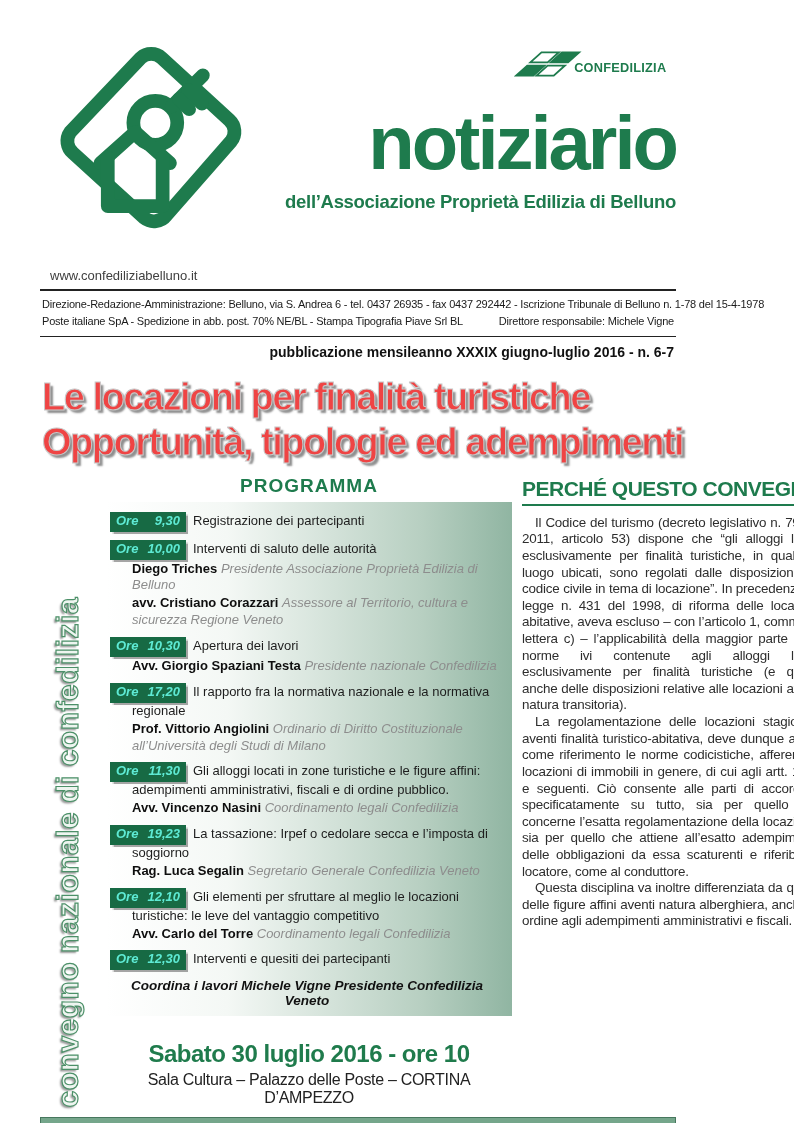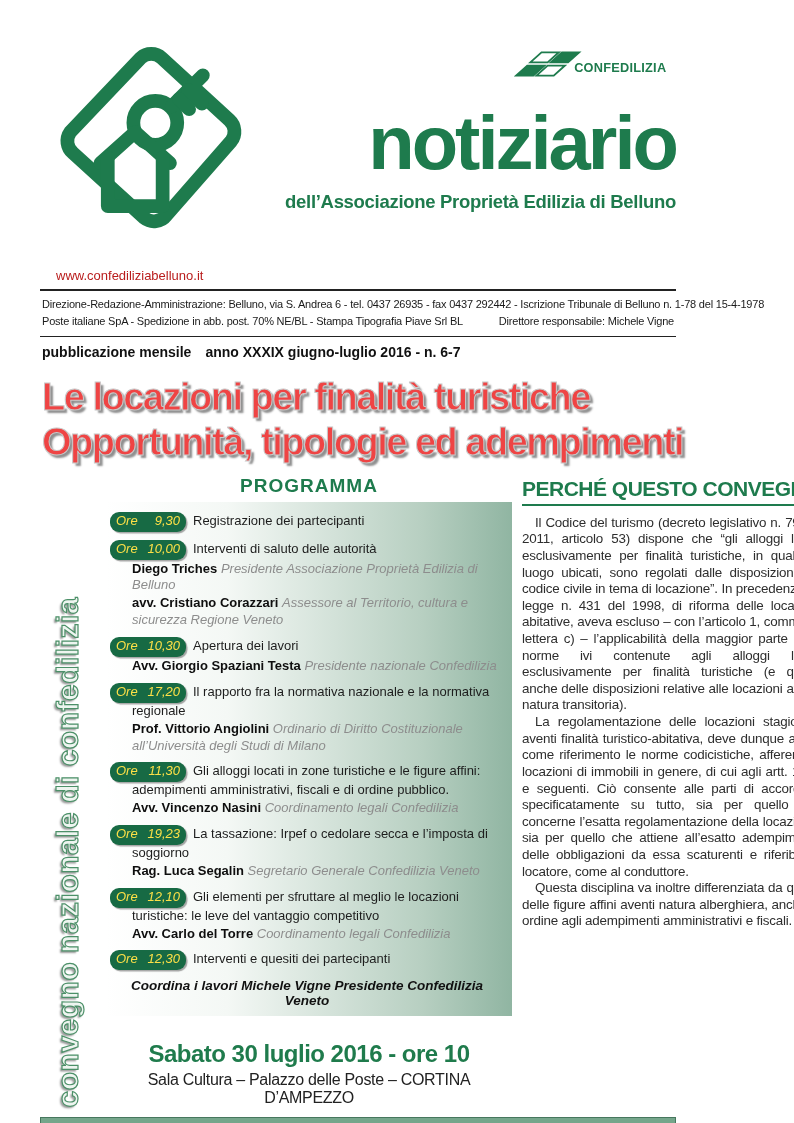--- a/index.html
+++ b/index.html
@@ -7,30 +7,30 @@
               font-family:"Liberation Sans", sans-serif; }
   .page { width:714px; height:1123px; padding:44px 38px 20px 40px; position:relative; }
 
   
   .masthead { display:flex; justify-content:space-between; align-items:flex-start; height:218px; }
   .ape-logo { flex:0 0 auto; margin-left:12px; }
   .mast-right { display:flex; flex-direction:column; align-items:flex-end; width:440px; padding-top:4px; }
   .conf-logo { margin-bottom:22px; margin-right:4px; }
   .mast-title { font-size:76px; font-weight:bold; color:#1e7b4d; letter-spacing:-3px; line-height:.95; }
   .mast-sub { font-size:18.5px; font-weight:bold; color:#1e7b4d; margin-top:12px; letter-spacing:-0.3px; white-space:nowrap; }
-  .website { font-size:13px; color:#b91c1c; margin:6px 0 6px 16px; }
+  .website { font-size:13px; color:#404040; margin:6px 0 6px 10px; }
 
   .rule { border:none; border-top:2px solid #222; height:0; }
   .rule.thin { border-top-width:1.5px; }
 
   .info-block { padding:5px 2px 6px 2px; font-size:11px; letter-spacing:-0.2px; color:#1a1a1a; }
   .info-row { display:flex; justify-content:space-between; white-space:nowrap; line-height:1.55; }
 
-  .meta-row { display:flex; justify-content:flex-start; font-size:14px; font-weight:bold;
-              color:#111; padding:7px 2px 9px 2px;gap:14px; }
+  .meta-row { display:flex; justify-content:flex-end; font-size:14px; font-weight:bold;
+              color:#111; padding:7px 2px 9px 2px; }
 
   
   .headline { margin:6px 0 10px 2px; font-weight:bold; color:#ef4444; font-size:38px;
               letter-spacing:-1.5px; line-height:1.18; white-space:nowrap;
               -webkit-text-stroke:1px #c9c9c9;
               text-shadow:3px 3px 2px #8f8f8f; }
 
   
   .main { display:grid; grid-template-columns:56px 406px 1fr; column-gap:10px; min-height:548px; }
 
@@ -42,23 +42,23 @@
       text-shadow:-2px -2px 2px #9a9a9a; }
 
   .program-col { display:flex; flex-direction:column; }
   .program-title { text-align:center; font-size:19px; font-weight:bold; color:#1e7b4d;
                    letter-spacing:1px; margin-bottom:5px; }
   .program-box { background:linear-gradient(90deg,#ffffff 0%,#f4f8f5 30%,#b7cfc1 78%,#90b5a2 100%);
                  padding:10px 8px 8px 4px; flex:1 1 auto; }
   .prog-item { padding-left:22px; margin-bottom:8px; font-size:13px; color:#1d1d1d; line-height:1.3; }
   .prog-first { text-indent:-22px; }
   .time-badge { display:inline-flex; justify-content:space-between; width:76px; text-indent:0;
-                background:#176a44; color:#fde047; font-weight:normal; font-style:italic;
+                background:#176a44; color:#5eead4; font-weight:bold; font-style:italic;
                 font-size:13px; padding:1px 6px 2px 6px; margin-right:7px;
-                box-shadow:1.5px 1.5px 1px rgba(0,0,0,.35); vertical-align:baseline;border-radius:9px; }
+                box-shadow:1.5px 1.5px 1px rgba(0,0,0,.35); vertical-align:baseline; }
   .speaker { margin-top:1px; }
   .speaker b { color:#0e0e0e; }
   .speaker i { color:#8d8d8d; font-weight:normal; }
   .prog-footer { text-align:center; font-size:13.5px; font-weight:bold; font-style:italic;
                  color:#111; margin-top:6px; }
   .date-line { text-align:center; font-size:24px; font-weight:bold; color:#1f7b4c;
                margin-top:24px; letter-spacing:-0.5px; }
   .venue-line { text-align:center; font-size:16px; color:#222; margin-top:3px; letter-spacing:-0.3px; }
 
   .article-col { padding-top:2px; }

